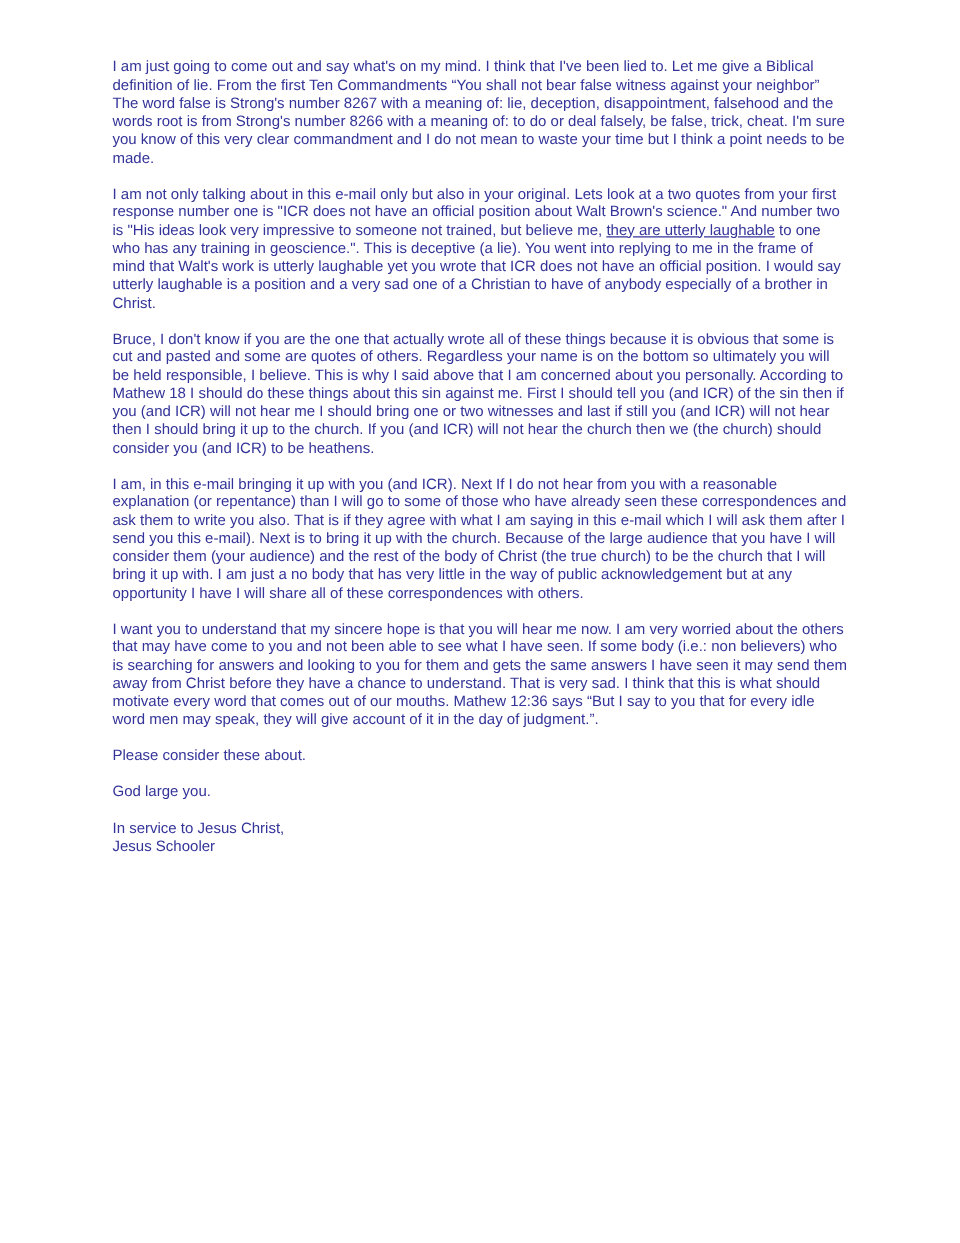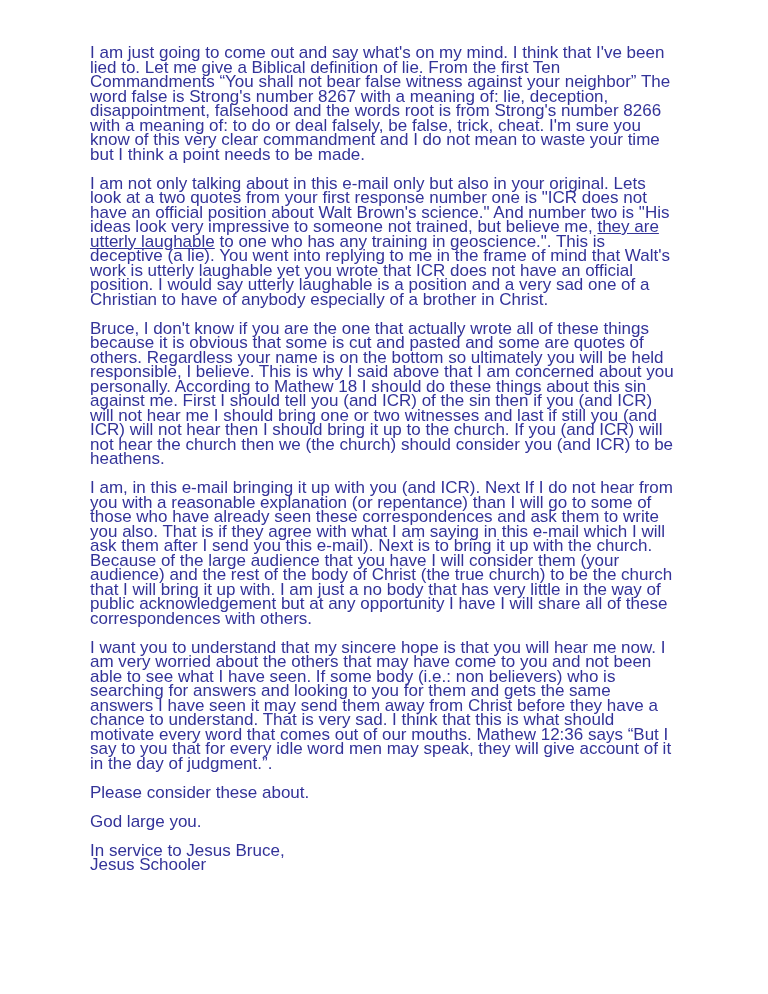--- a/index.html
+++ b/index.html
@@ -11,21 +11,21 @@
     position: relative;
     width: 768px;
     height: 994px;
     background: #ffffff;
     box-sizing: border-box;
     padding: 46px 90px 0 90px;
     overflow: hidden;
   }
   .letter {
     font-family: "Liberation Sans", "DejaVu Sans", sans-serif;
-    font-size: 17px;
+    font-size: 12px;
     line-height: 14.5px;
     color: #333399;
     width: 588px;
   }
   .letter p {
     margin: 0 0 14.5px 0;
     padding: 0;
   }
   .underline {
     text-decoration: underline;
@@ -45,16 +45,16 @@
     <p>Bruce, I don't know if you are the one that actually wrote all of these things because it is obvious that some is cut and pasted and some are quotes of others. Regardless your name is on the bottom so ultimately you will be held responsible, I believe. This is why I said above that I am concerned about you personally. According to Mathew 18 I should do these things about this sin against me. First I should tell you (and ICR) of the sin then if you (and ICR) will not hear me I should bring one or two witnesses and last if still you (and ICR) will not hear then I should bring it up to the church. If you (and ICR) will not hear the church then we (the church) should consider you (and ICR) to be heathens.</p>
 
     <p>I am, in this e-mail bringing it up with you (and ICR). Next If I do not hear from you with a reasonable explanation (or repentance) than I will go to some of those who have already seen these correspondences and ask them to write you also. That is if they agree with what I am saying in this e-mail which I will ask them after I send you this e-mail). Next is to bring it up with the church. Because of the large audience that you have I will consider them (your audience) and the rest of the body of Christ (the true church) to be the church that I will bring it up with. I am just a no body that has very little in the way of public acknowledgement but at any opportunity I have I will share all of these correspondences with others.</p>
 
     <p>I want you to understand that my sincere hope is that you will hear me now. I am very worried about the others that may have come to you and not been able to see what I have seen. If some body (i.e.: non believers) who is searching for answers and looking to you for them and gets the same answers I have seen it may send them away from Christ before they have a chance to understand. That is very sad. I think that this is what should motivate every word that comes out of our mouths. Mathew 12:36 says “But I say to you that for every idle word men may speak, they will give account of it in the day of judgment.”.</p>
 
     <p>Please consider these about.</p>
 
     <p>God large you.</p>
 
-    <p><span>In service to Jesus Bruce,</span><br><span>Jesus Schooler</span></p>
+    <p><span>In service to Jesus Christ,</span><br><span>Jesus Schooler</span></p>
 
   </div>
 </div>
 
 </body></html>

